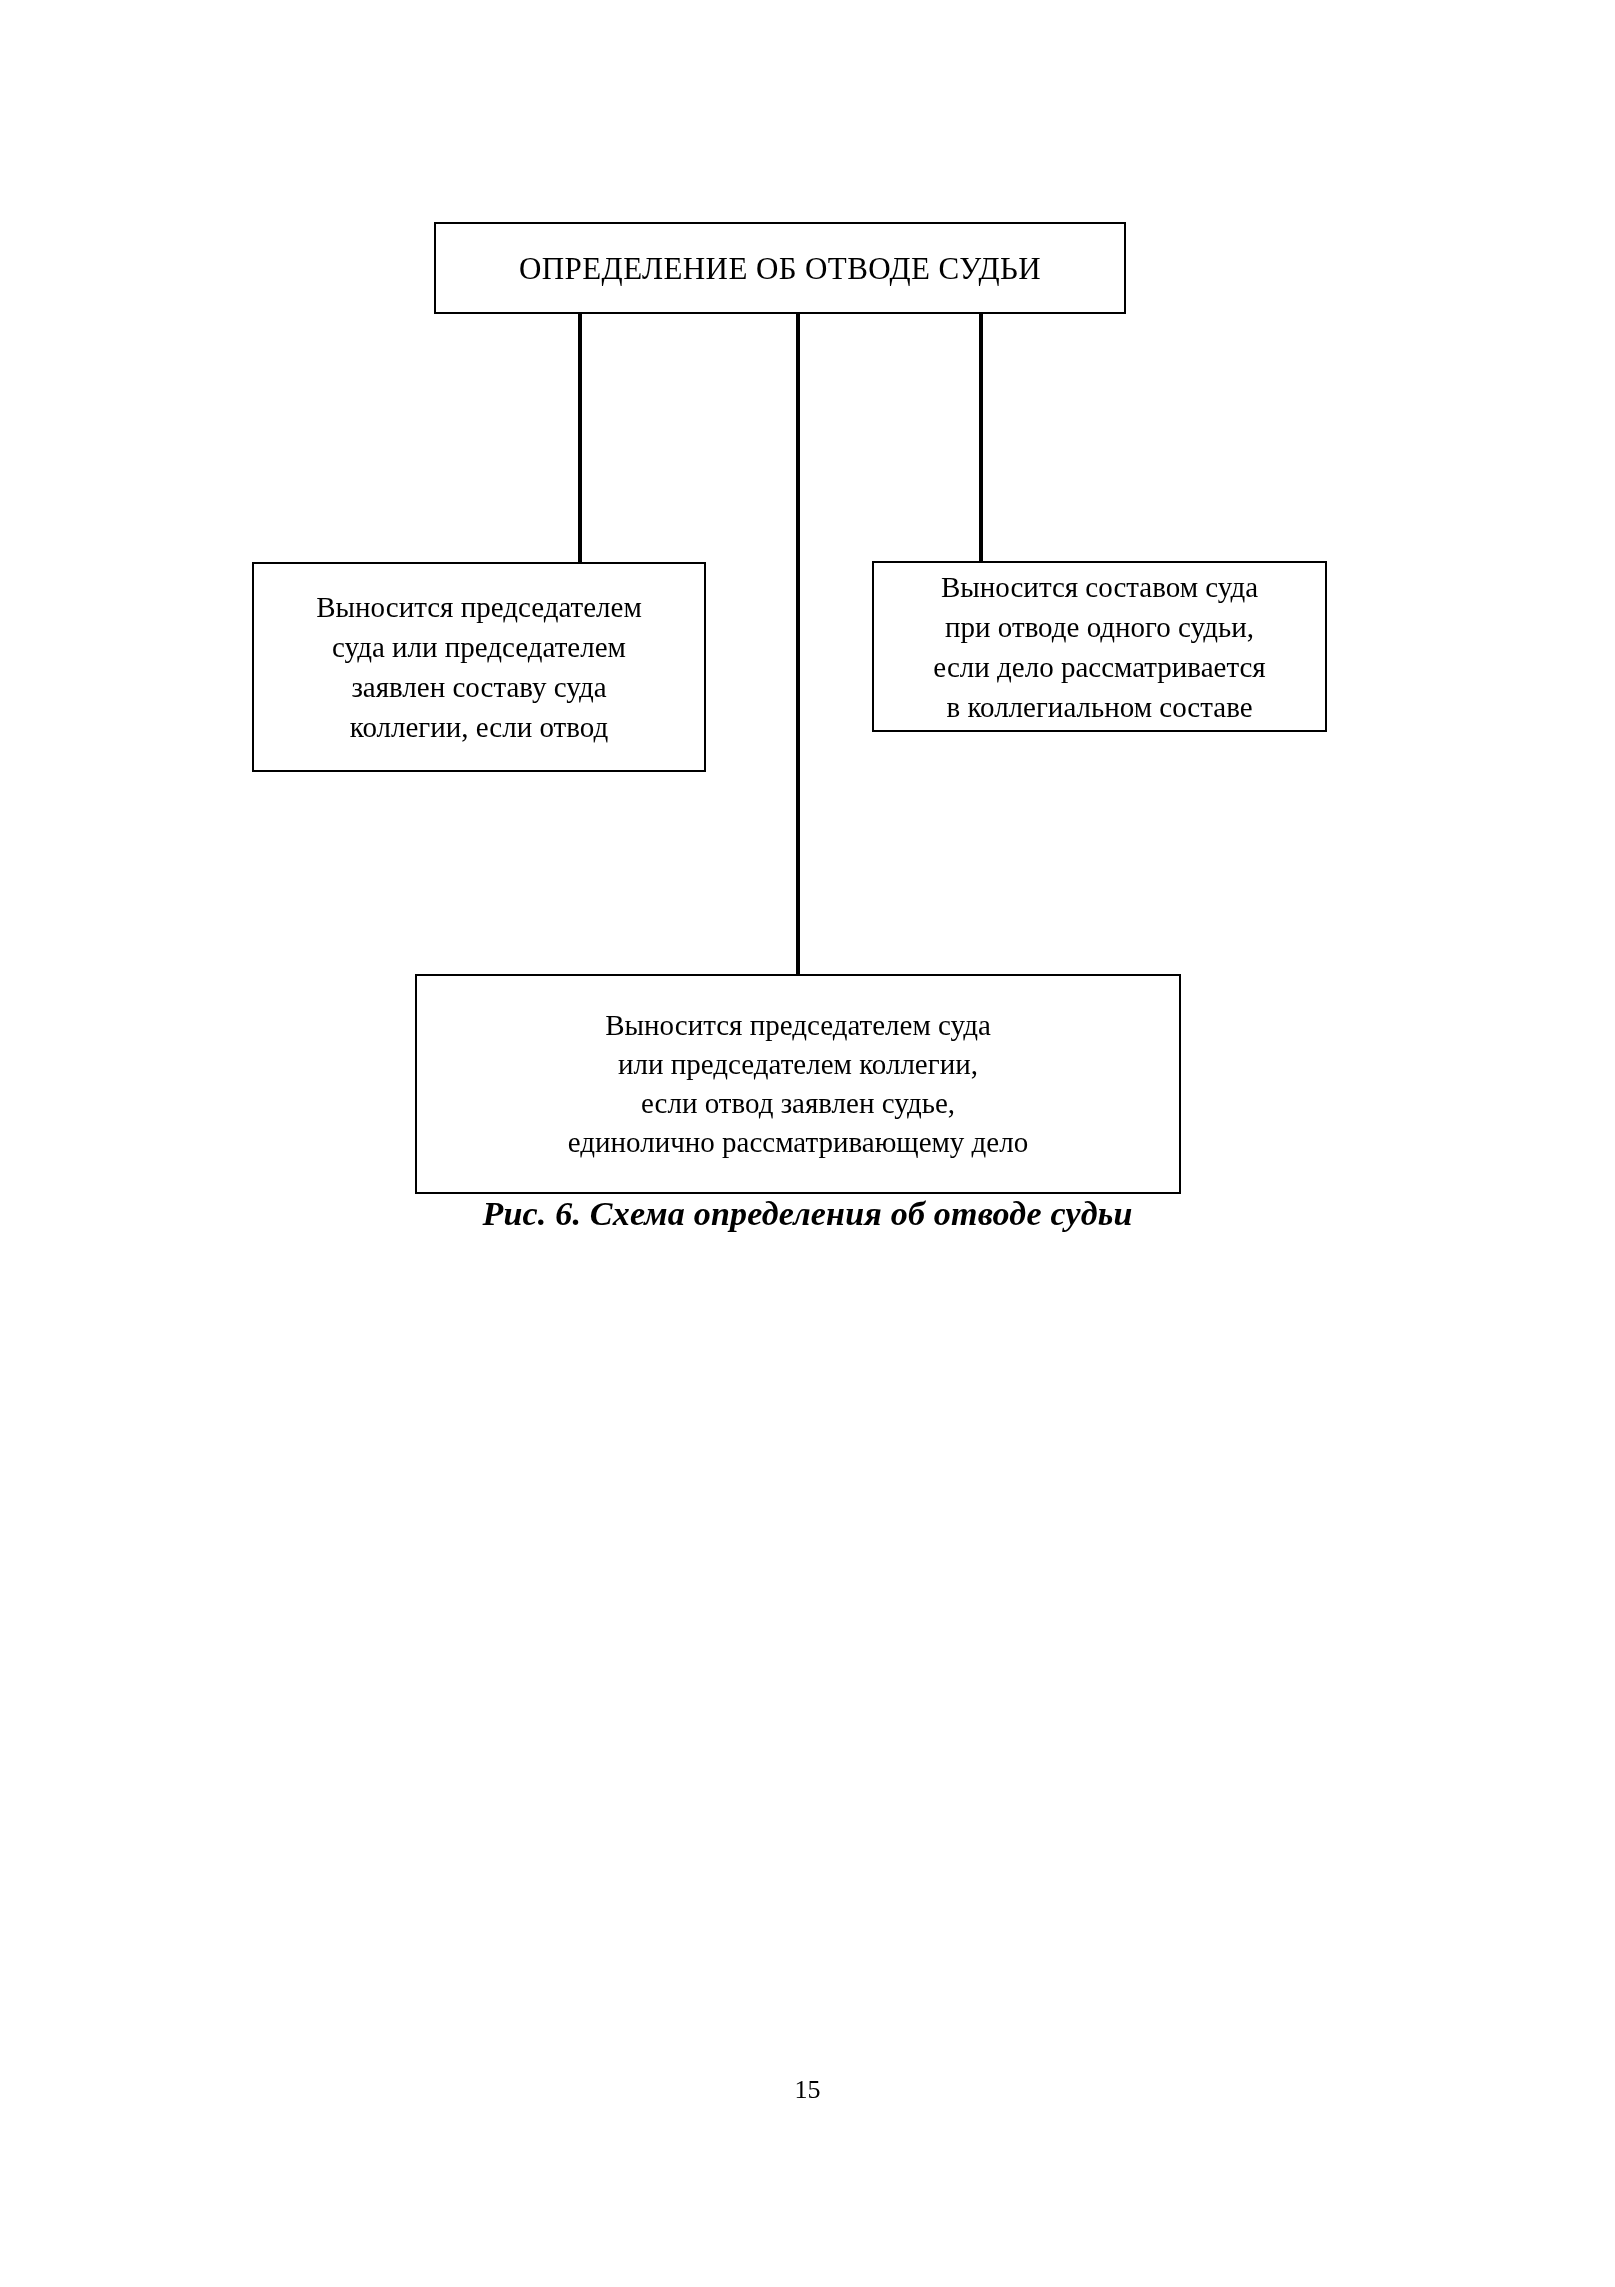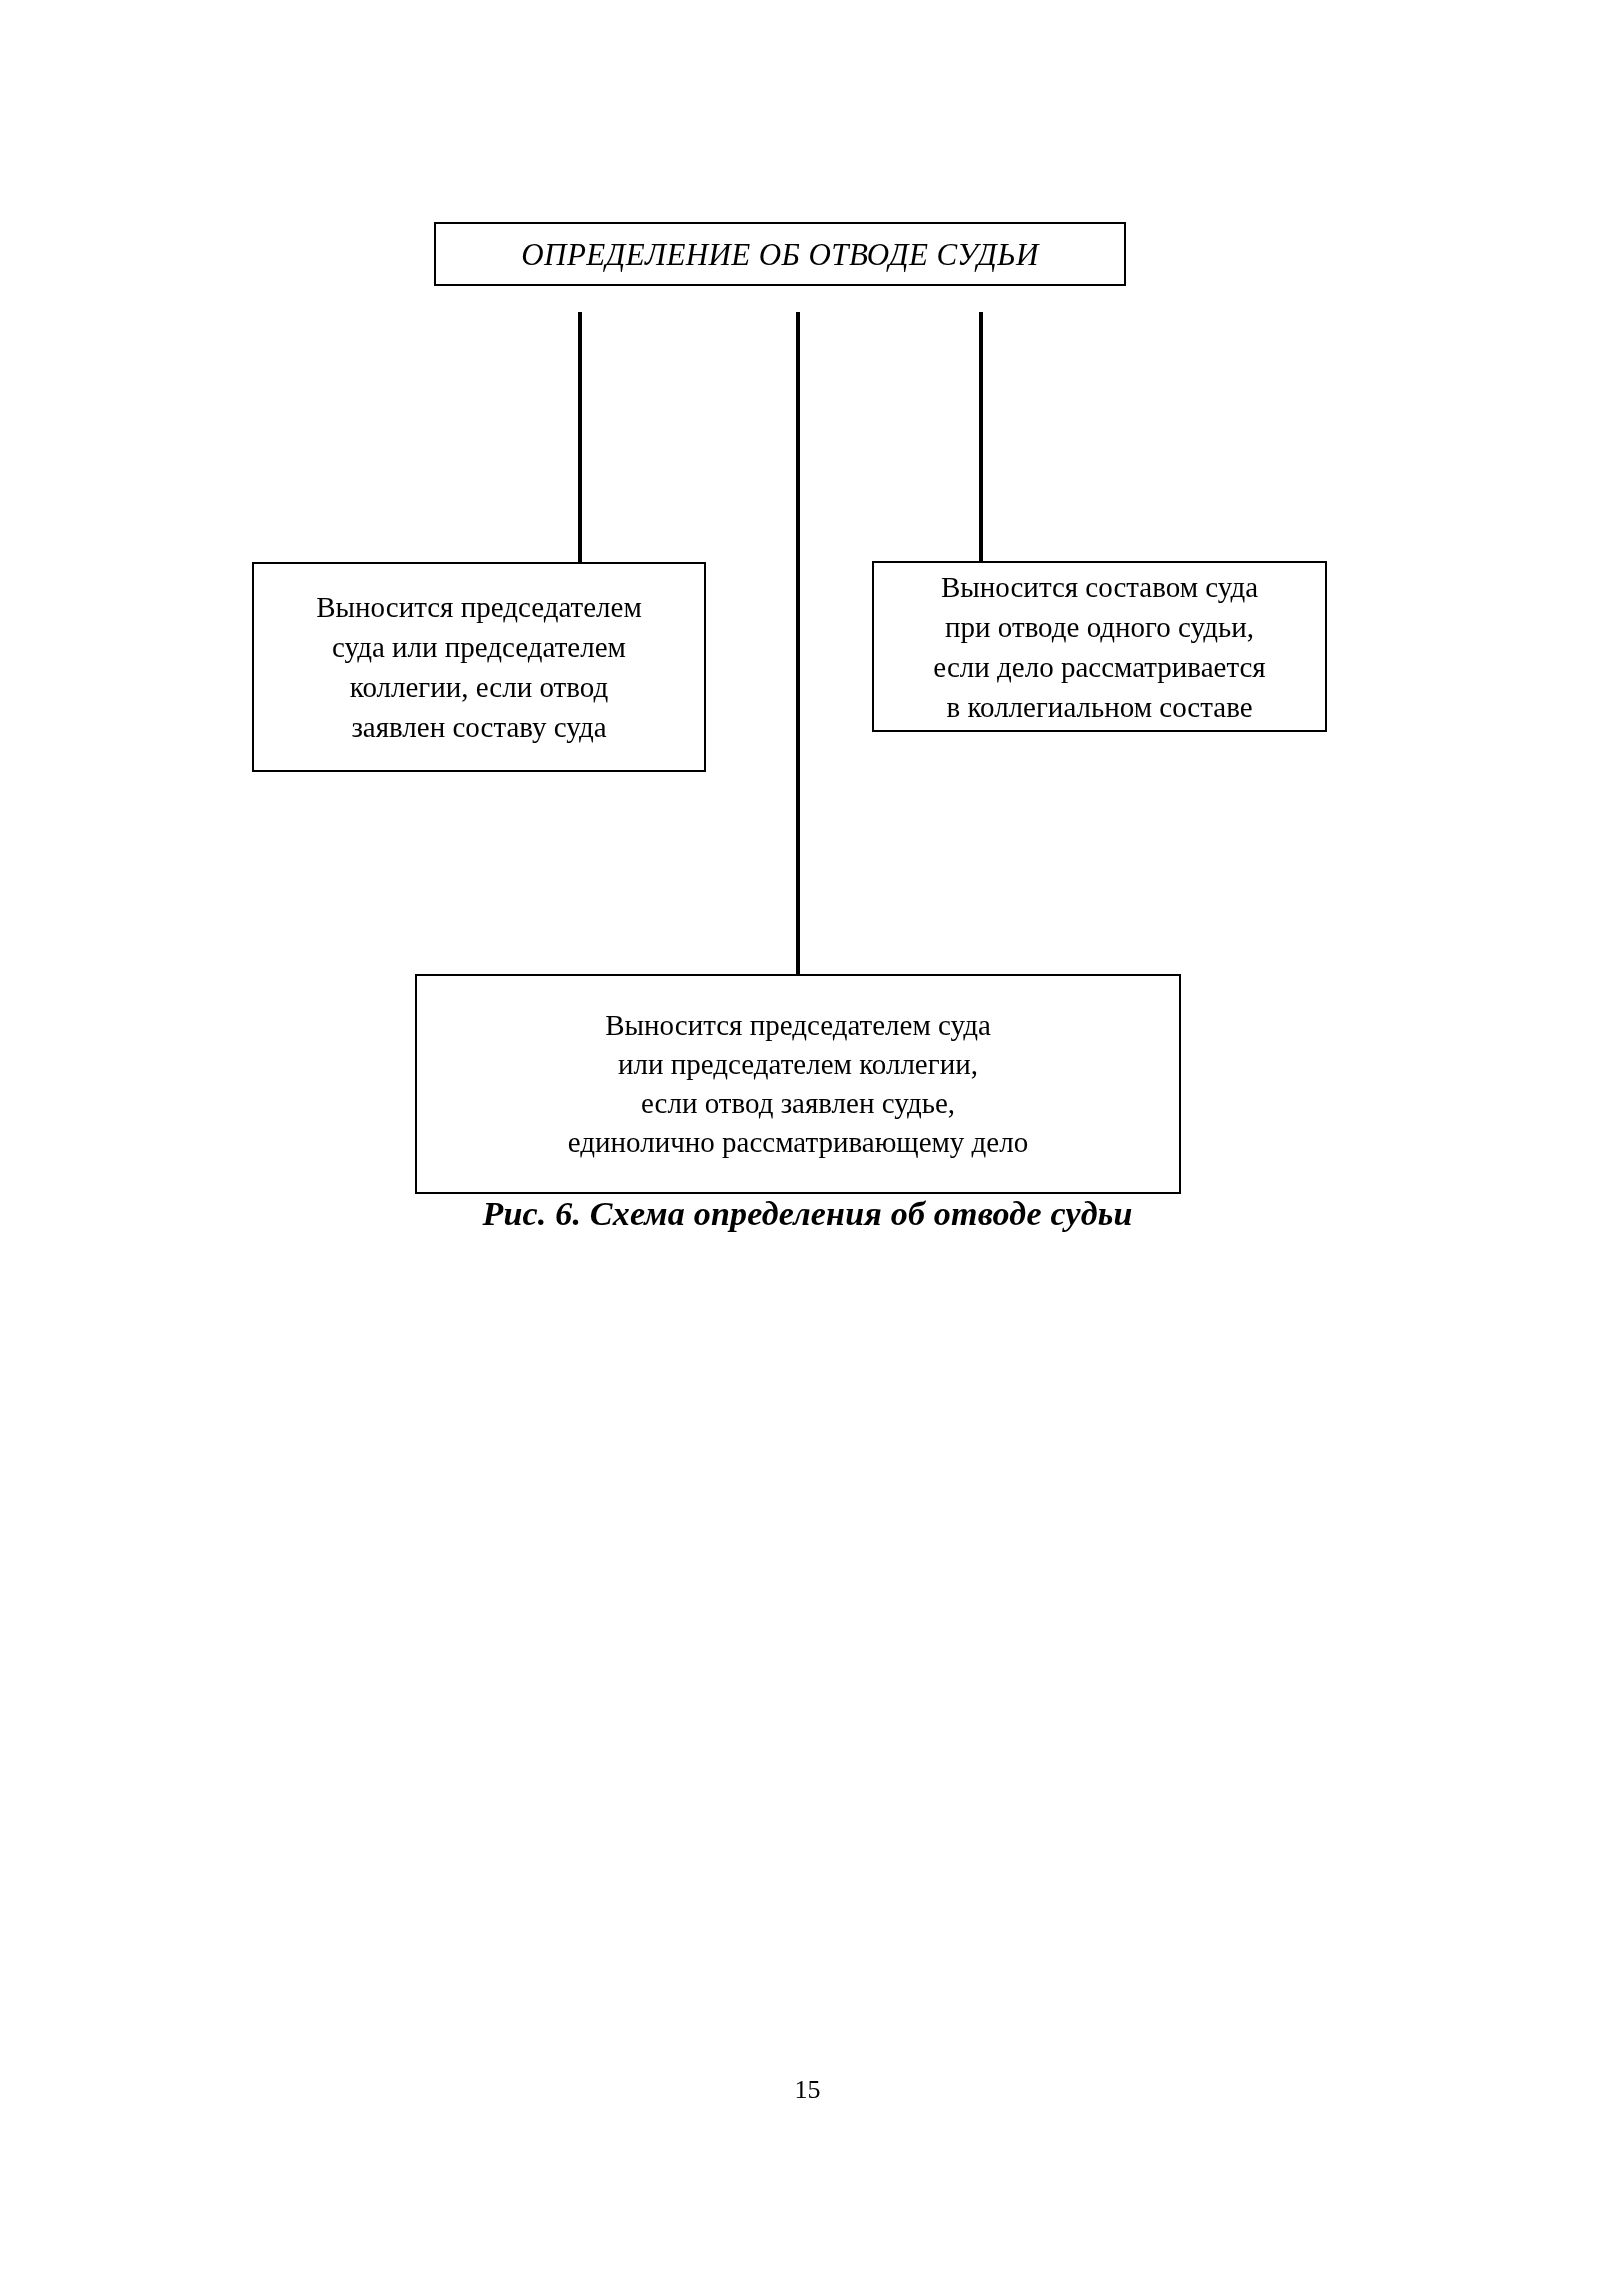--- a/index.html
+++ b/index.html
@@ -42,23 +42,22 @@
   .node .line {
     display: block;
     white-space: nowrap;
   }
 
   
   #node-root {
     left: 434px;
     top: 222px;
     width: 692px;
-    height: 64px;
+    height: 92px;
     border-width: 2.8px;
-    font-style: italic;
   }
   #node-root .line {
     font-size: 31px;
     line-height: 37px;
     letter-spacing: 0.4px;
   }
 
   
   #node-left {
     left: 252px;
@@ -156,22 +155,22 @@
   <div class="node" id="node-root">
     <span class="lines">
       <span class="line">ОПРЕДЕЛЕНИЕ ОБ ОТВОДЕ СУДЬИ</span>
     </span>
   </div>
 
   <div class="node" id="node-left">
     <span class="lines">
       <span class="line">Выносится председателем</span>
       <span class="line">суда или председателем</span>
+      <span class="line">заявлен составу суда</span>
       <span class="line">коллегии, если отвод</span>
-      <span class="line">заявлен составу суда</span>
     </span>
   </div>
 
   <div class="node" id="node-right">
     <span class="lines">
       <span class="line">Выносится составом суда</span>
       <span class="line">при отводе одного судьи,</span>
       <span class="line">если дело рассматривается</span>
       <span class="line">в коллегиальном составе</span>
     </span>

